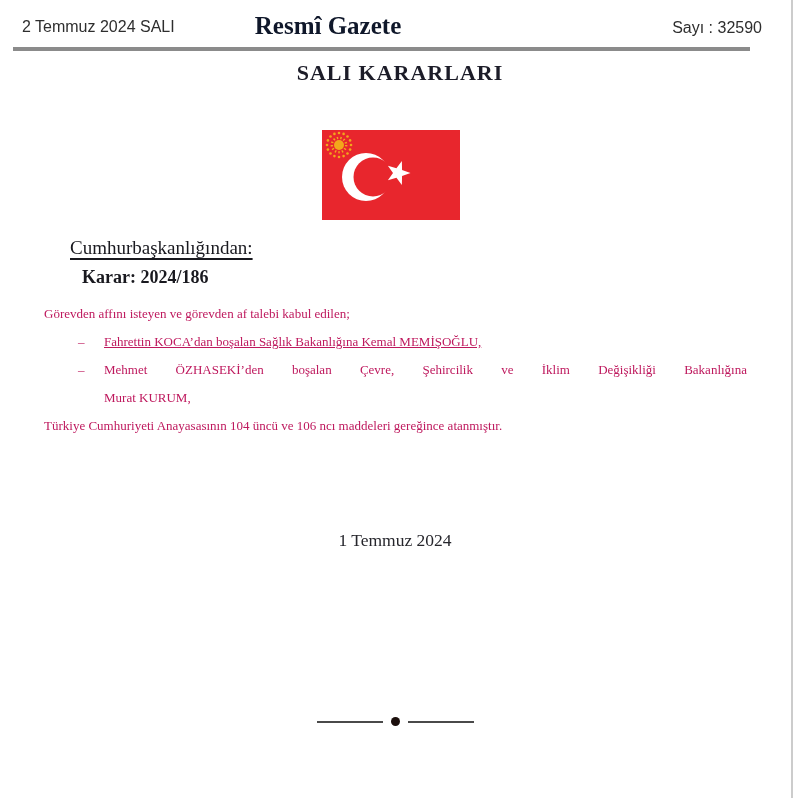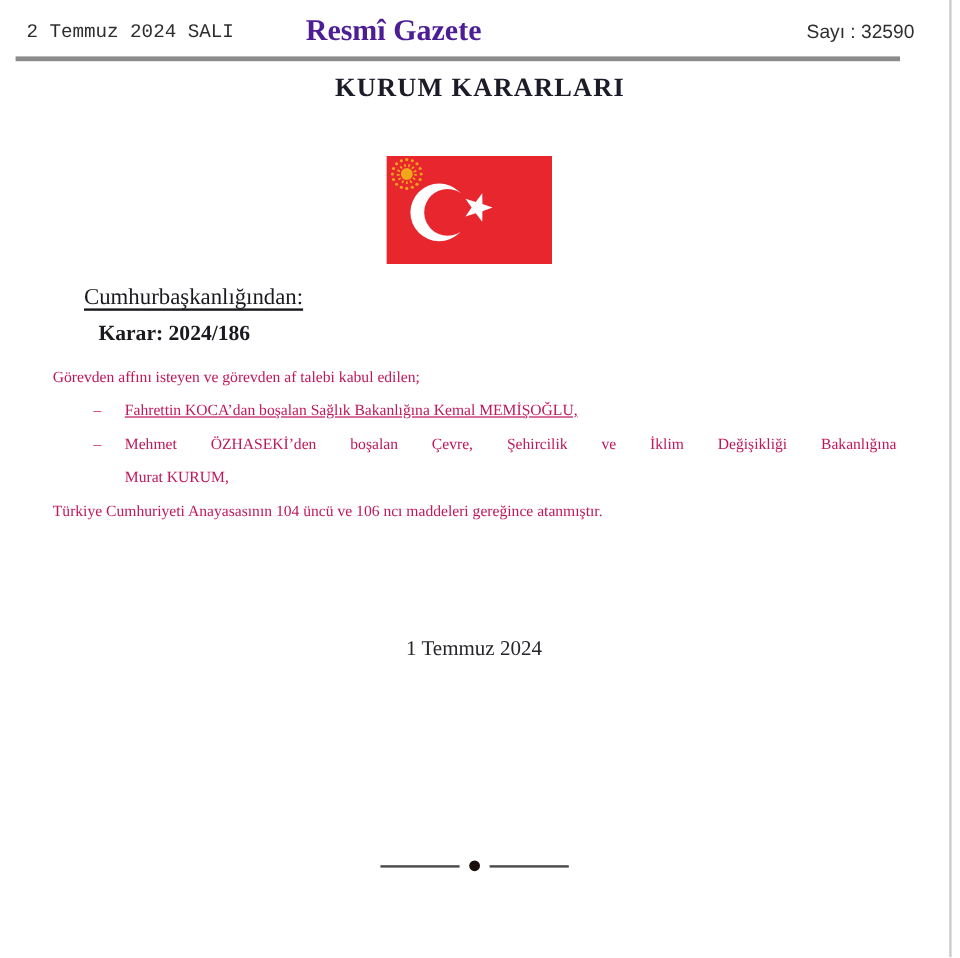--- a/index.html
+++ b/index.html
@@ -15,33 +15,33 @@
   
   .scan-edge {
     position: absolute;
     top: 0; right: 7px;
     width: 2px; height: 100%;
     background: #cccccc;
   }
   
   .hdr-date {
     position: absolute; left: 22px; top: 18px;
-    font-family: Liberation Mono, monospace;
+    font-family: Liberation Sans, sans-serif;
     font-size: 16px; color: #2e2e2e;
   }
   .hdr-issue {
     position: absolute; right: 38px; top: 19px;
     font-family: "Liberation Sans", sans-serif;
     font-size: 16px; color: #2e2e2e;
   }
   .masthead {
     position: absolute; left: 0; top: 12px; width: 656px;
     text-align: center;
     font-size: 25px; font-weight: bold;
-    color: #4c1d95;
+    color: #0f172a;
   }
   .hdr-rule {
     position: absolute; left: 13px; top: 47px;
     width: 737px; height: 4px;
     background: #8b8b8b;
   }
   .doc-title {
     position: absolute; left: 0; top: 60px; width: 800px;
     text-align: center;
     font-size: 22px; font-weight: bold; letter-spacing: 1px;
@@ -107,21 +107,21 @@
 
 <div class="page">
 
   <div class="scan-edge"></div>
 
   <div class="hdr-date">2 Temmuz 2024 SALI</div>
   <div class="masthead">Resmî Gazete</div>
   <div class="hdr-issue">Sayı : 32590</div>
   <div class="hdr-rule"></div>
 
-  <div class="doc-title">KURUM KARARLARI</div>
+  <div class="doc-title">SALI KARARLARI</div>
 
   <div class="flag">
     <svg width="138" height="90" viewBox="0 0 138 90">
       <rect x="0" y="0" width="138" height="90" fill="#e8262d"></rect>
 
       <g fill="#f2a71b">
         <circle cx="17" cy="15" r="5"></circle>
         <circle cx="17" cy="15" r="7.2" fill="none" stroke="#f2a71b" stroke-width="2.4" stroke-dasharray="1.4 2.1"></circle>
         <circle cx="29" cy="15" r="1.3"></circle>
         <circle cx="28.09" cy="19.59" r="1.3"></circle>

